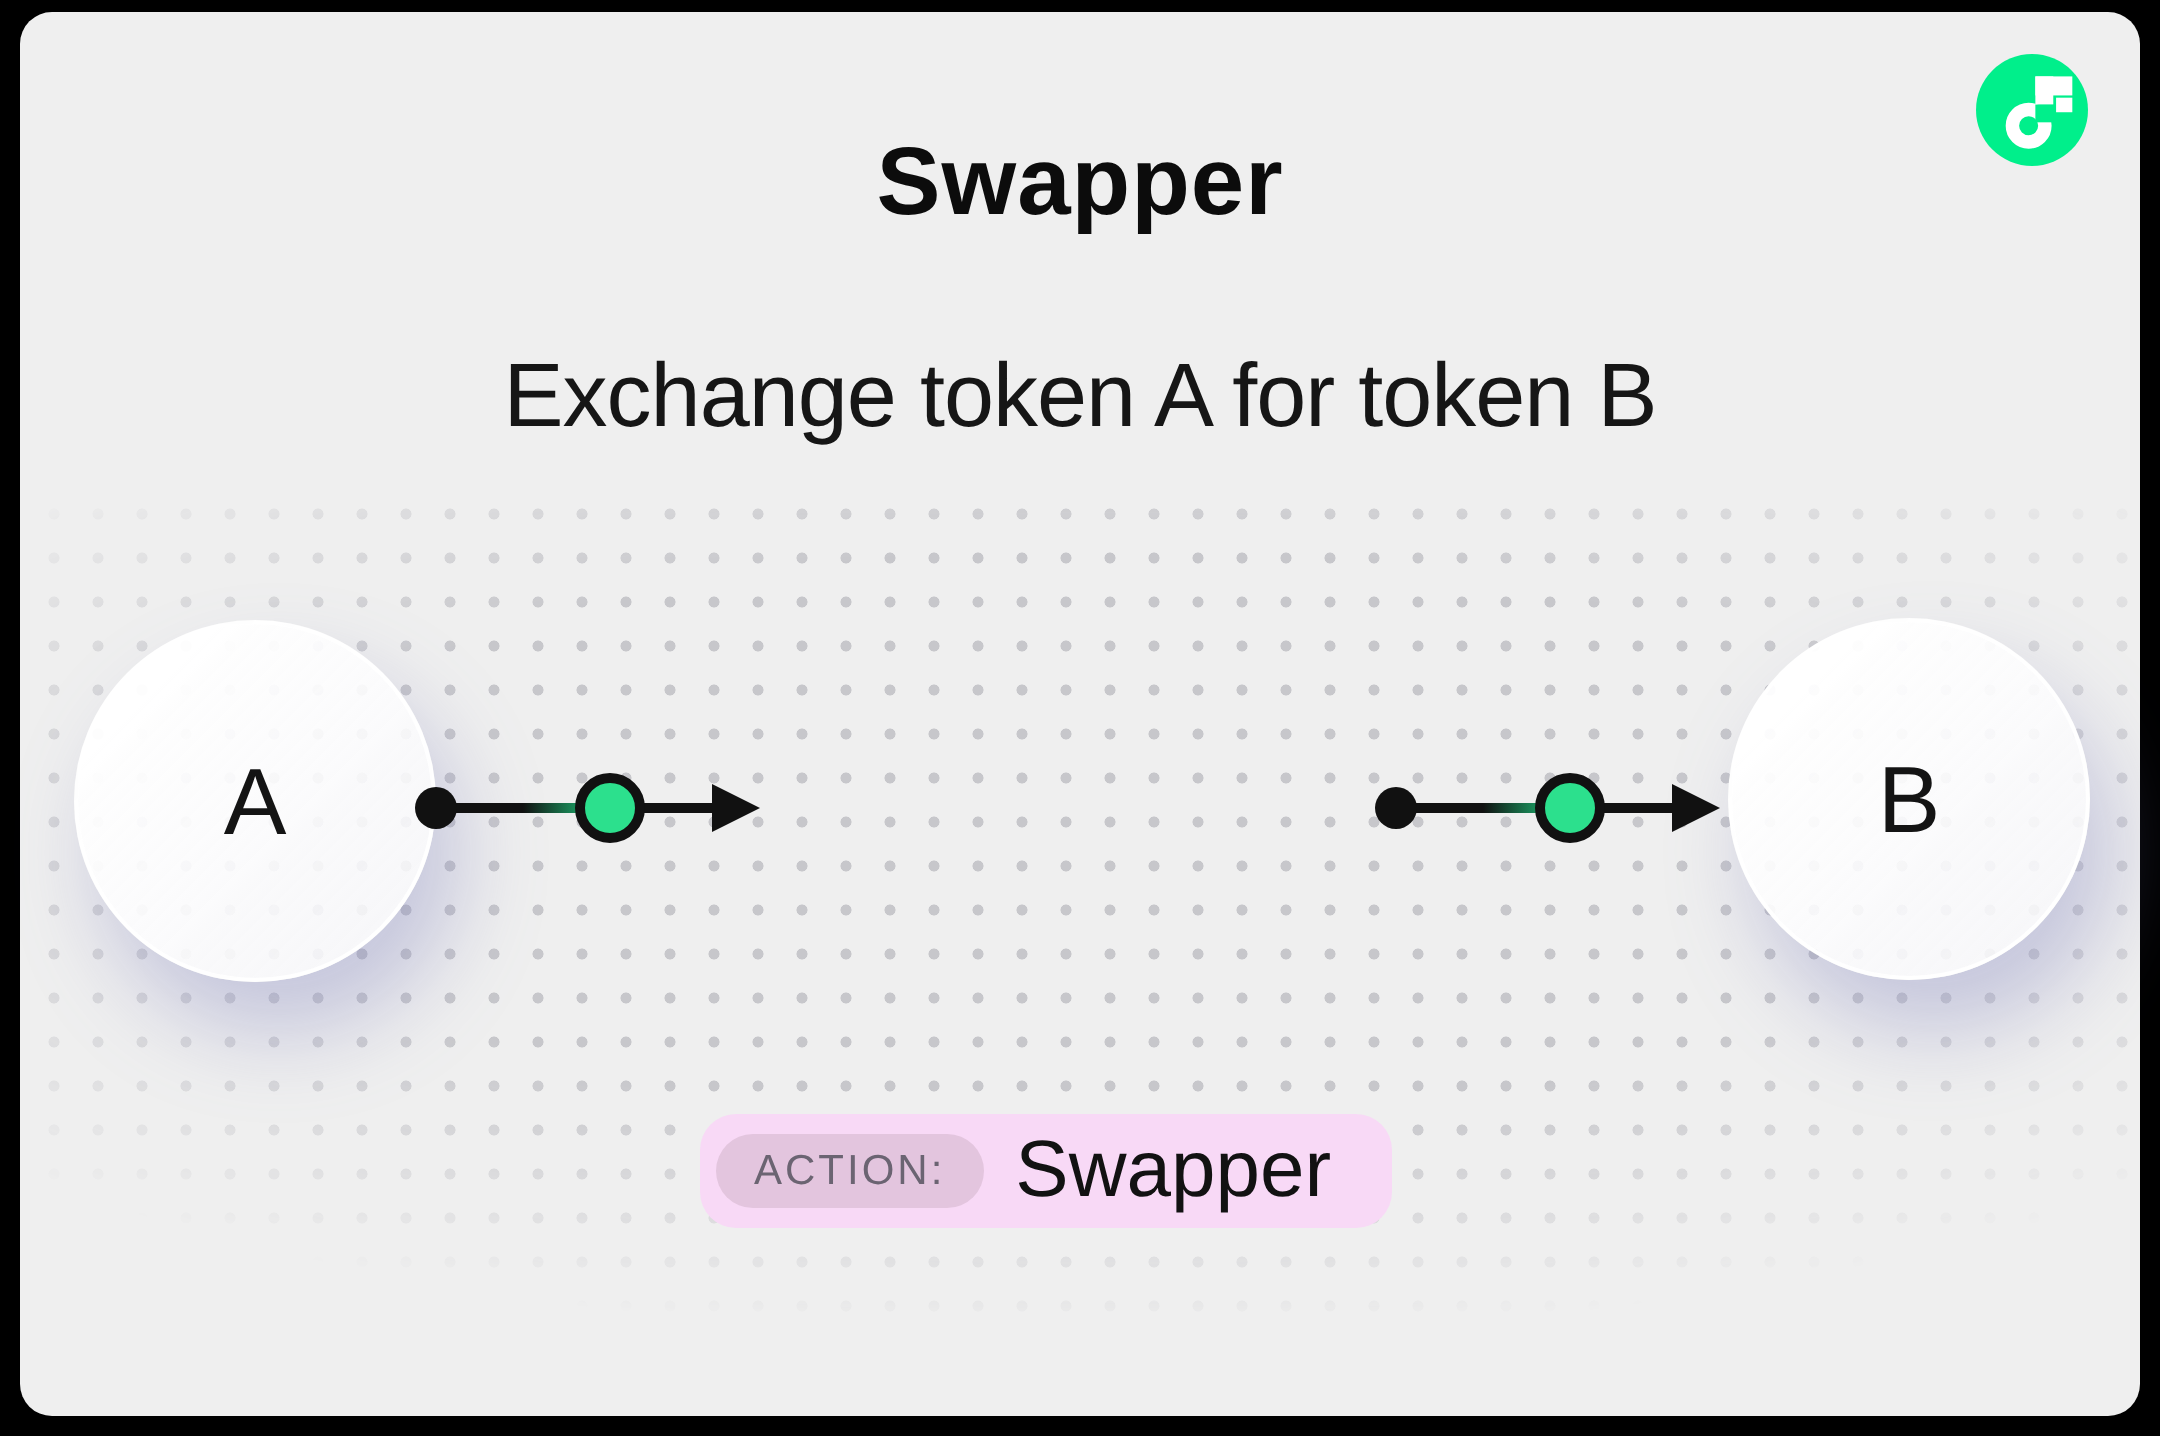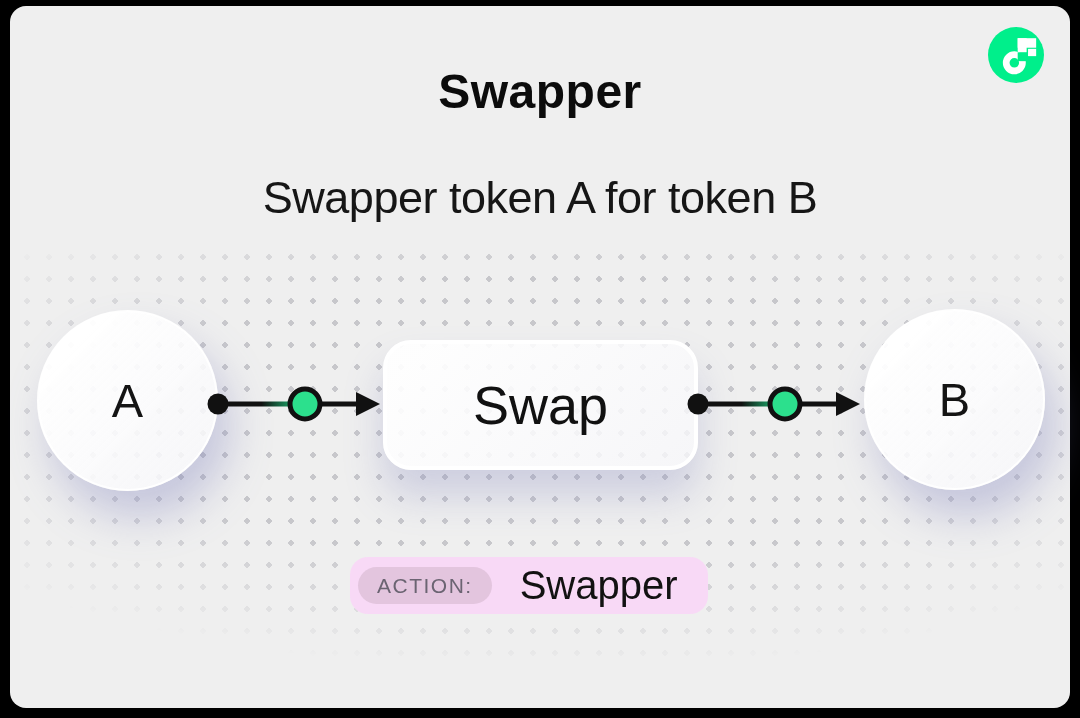--- a/index.html
+++ b/index.html
@@ -45,21 +45,21 @@
     border:4px solid #ffffff;
     box-shadow:0 26px 38px rgba(130,133,190,.30);
     display:flex;align-items:center;justify-content:center;
     font-size:54px;color:#111;
   }
   .connector{position:absolute;width:178px;height:48px;}
   .connector.left{left:206px;top:380px;}
   .connector.right{left:686px;top:380px;}
   .action-badge{
     position:absolute;left:350px;top:557px;height:57px;
-    display:inline-flex;align-items:center;gap:28px;
+    display:inline-flex;align-items:center;gap:16px;
     padding:0 30px 0 8px;border-radius:18px;background:#f8d9f6;
   }
   .action-badge-label{
     display:inline-flex;align-items:center;height:37px;
     padding:0 19px;border-radius:20px;background:#e3c5de;
     font-size:21px;font-weight:500;letter-spacing:1.5px;color:#6b6472;
   }
   .action-badge-value{font-size:40px;color:#121212;}
 </style>
 </head>
@@ -74,29 +74,26 @@
       <circle cx="50" cy="50" r="50" fill="#00EF8B"></circle>
       <circle cx="47" cy="64" r="14.5" fill="none" stroke="#ffffff" stroke-width="12"></circle>
       <rect x="53" y="45" width="16" height="16" fill="#00EF8B"></rect>
       <rect x="53" y="20" width="16" height="25" fill="#ffffff"></rect>
       <rect x="53" y="20" width="33" height="17" fill="#ffffff"></rect>
       <rect x="71.5" y="39" width="14.5" height="13" fill="#ffffff"></rect>
     </svg>
   </div>
 
   <div class="page-title">Swapper</div>
-  <div class="page-subtitle">Swapper token A for token B</div>
+  <div class="page-subtitle">Exchange token A for token B</div>
 
   <div class="token-circle token-a">
     <span>A</span>
   </div>
 
-  <div class="swap-box">
-    <span>Swap</span>
-  </div>
 
   <div class="token-circle token-b">
     <span>B</span>
   </div>
 
   <svg class="connector left" viewBox="0 0 178 48">
     <defs>
       <linearGradient id="g1" x1="12" y1="0" x2="99" y2="0" gradientUnits="userSpaceOnUse">
         <stop offset="0" stop-color="#111111"></stop>
         <stop offset="0.5" stop-color="#111111"></stop>

